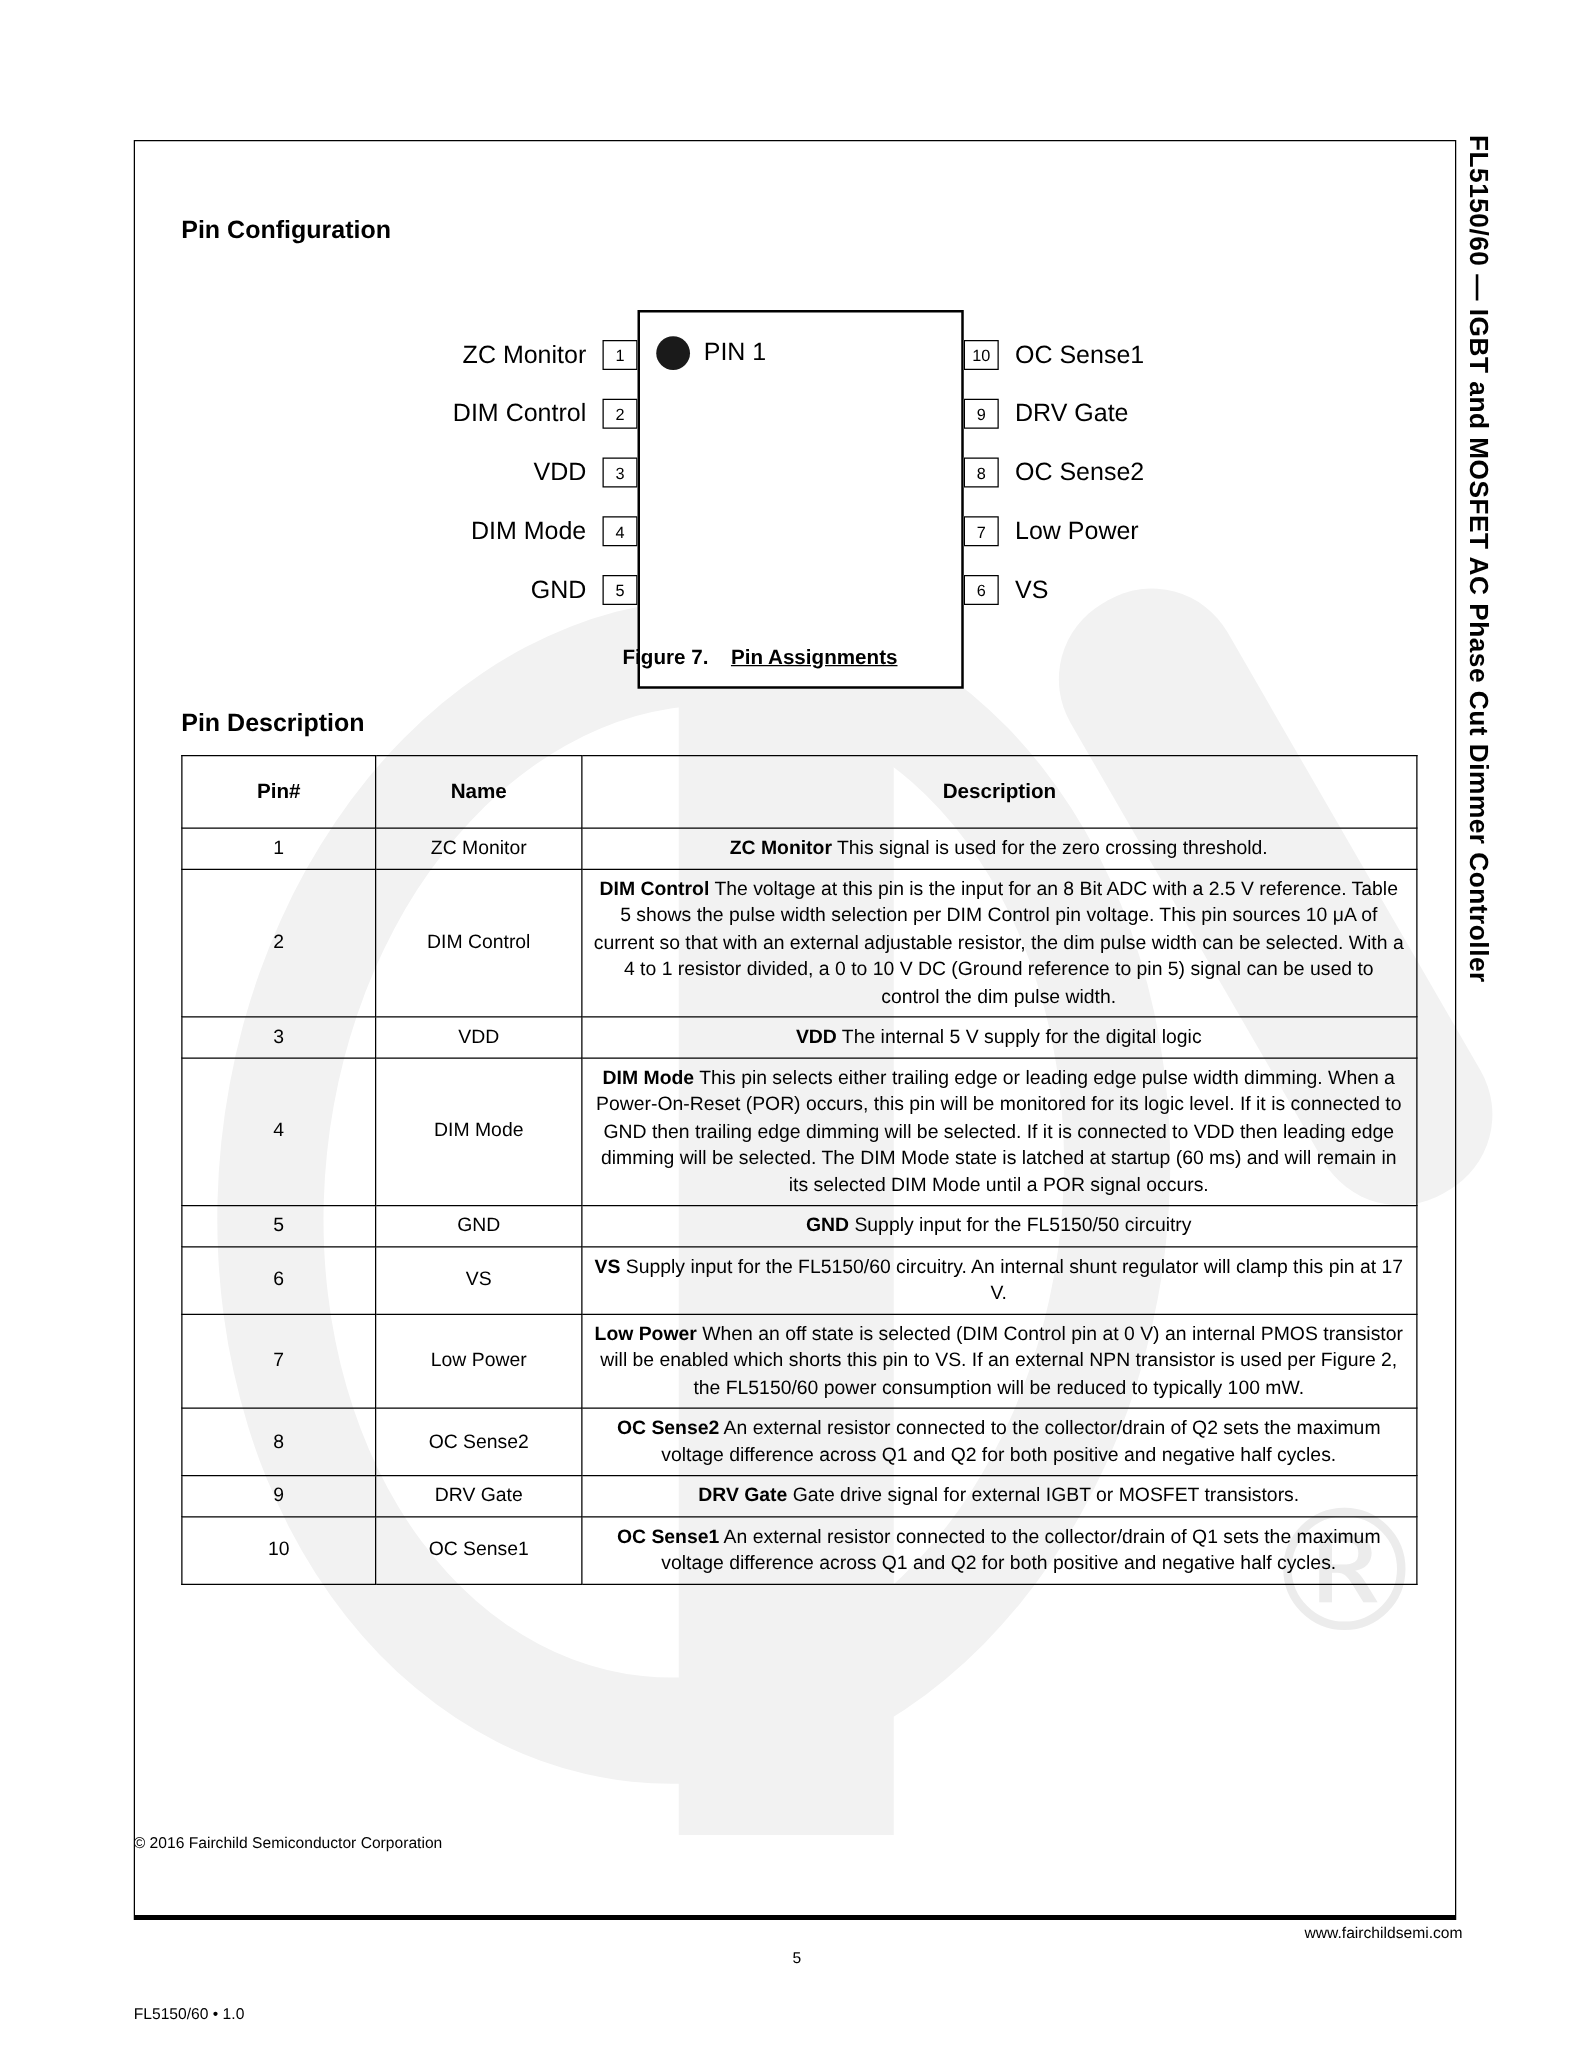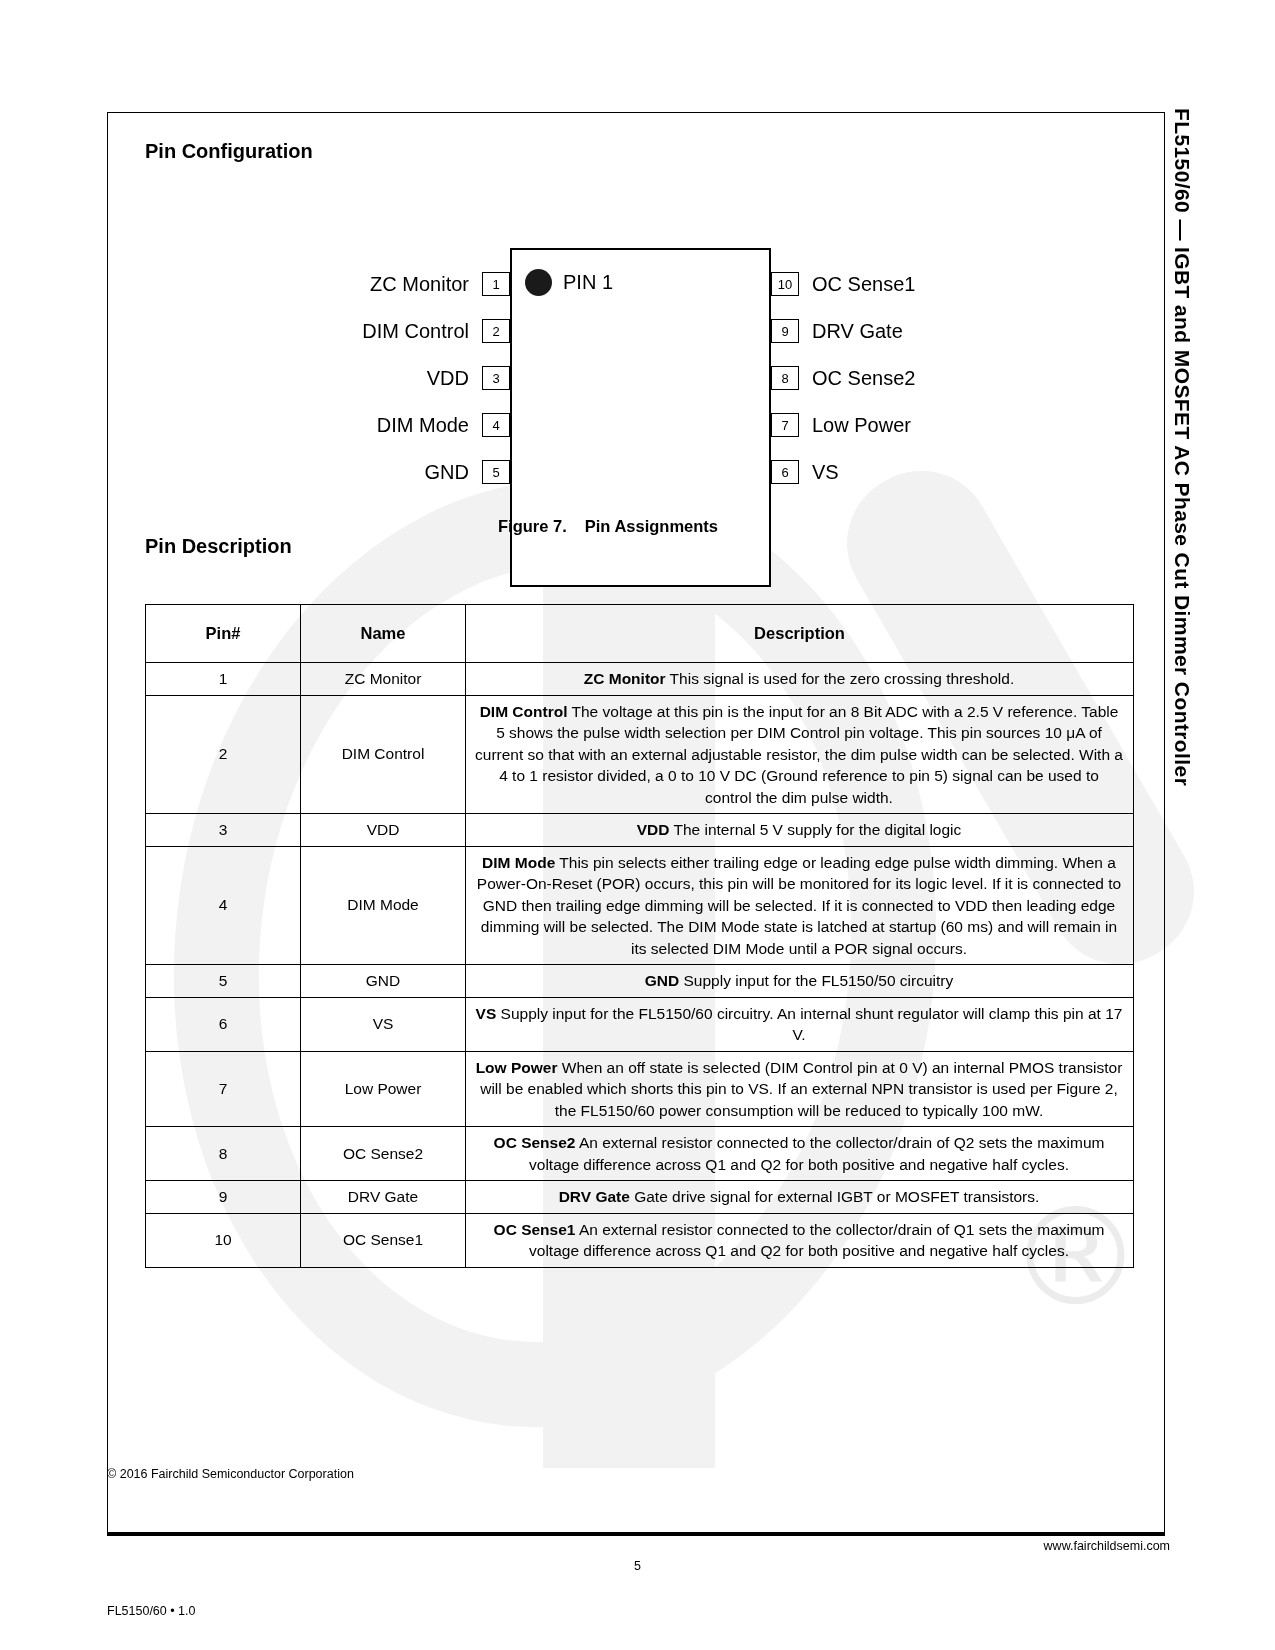--- a/index.html
+++ b/index.html
@@ -23,46 +23,46 @@
     position:absolute; left:107px; top:112px; width:1058px; height:1424px;
     box-sizing:border-box; border:1px solid #000; border-bottom:4px solid #000;
     z-index:1; background:transparent;
   }
   .sidebar-title {
     position:absolute; left:1170px; top:108px; z-index:1;
     writing-mode:vertical-rl; text-orientation:mixed;
     font-size:21px; font-weight:bold; letter-spacing:0.4px; white-space:nowrap;
   }
   
-  .sec-heading { position:absolute; left:37px; font-size:20px; font-weight:bold; }
+  .sec-heading { position:absolute; left:37px; font-size:20px; font-weight:bold;margin-top:33px; }
   .h-config { top:27px; }
   .h-defs   { top:422px; }
   
   .chip {
-    position:absolute; left:402px; top:135px; width:261px; height:339px;
+    position:absolute; left:402px; top:135px; width:261px; height:303px;
     box-sizing:border-box; border:2px solid #000; background:#fff;
   }
   .pin1 { position:absolute; left:13px; top:19px; display:flex; align-items:center; gap:11px; }
   .pin1-dot { width:27px; height:27px; border-radius:50%; background:#1a1a1a; }
   .pin1-label { font-size:20px; line-height:27px; }
   .pins { position:absolute; top:159px; }
   .pins-left  { left:0; width:402px; }
   .pins-right { left:663px; width:395px; }
   .pin-row { display:flex; align-items:center; height:24px; margin-bottom:23px; gap:13px; }
   .pins-left .pin-row { justify-content:flex-end; }
   .pin-num {
     width:28px; height:24px; box-sizing:border-box; border:1px solid #000; background:#fff;
     display:flex; align-items:center; justify-content:center; font-size:13px; flex:0 0 auto;
   }
   .pin-label { font-size:20px; white-space:nowrap; }
   .fig-caption {
     position:absolute; left:0; top:404px; width:1000px; text-align:center;
     font-size:16.5px; font-weight:bold;
   }
-  .fig-caption .cap-title { margin-left:18px; }
+  .fig-caption .cap-title { margin-left:18px;text-decoration:underline; }
   
   .pin-table {
     position:absolute; left:37px; top:491px; width:988px;
     border-collapse:collapse; table-layout:fixed;
   }
   .pin-table th, .pin-table td { border:1px solid #000; }
   .pin-table th { font-size:16.5px; font-weight:bold; height:57px; text-align:center; padding:0; }
   .pin-table td { font-size:15.5px; vertical-align:middle; }
   td.c { text-align:center; padding:4px 6px; }
   td.d { text-align:center; line-height:21.5px; padding:5px 10px 5px 9px; }

